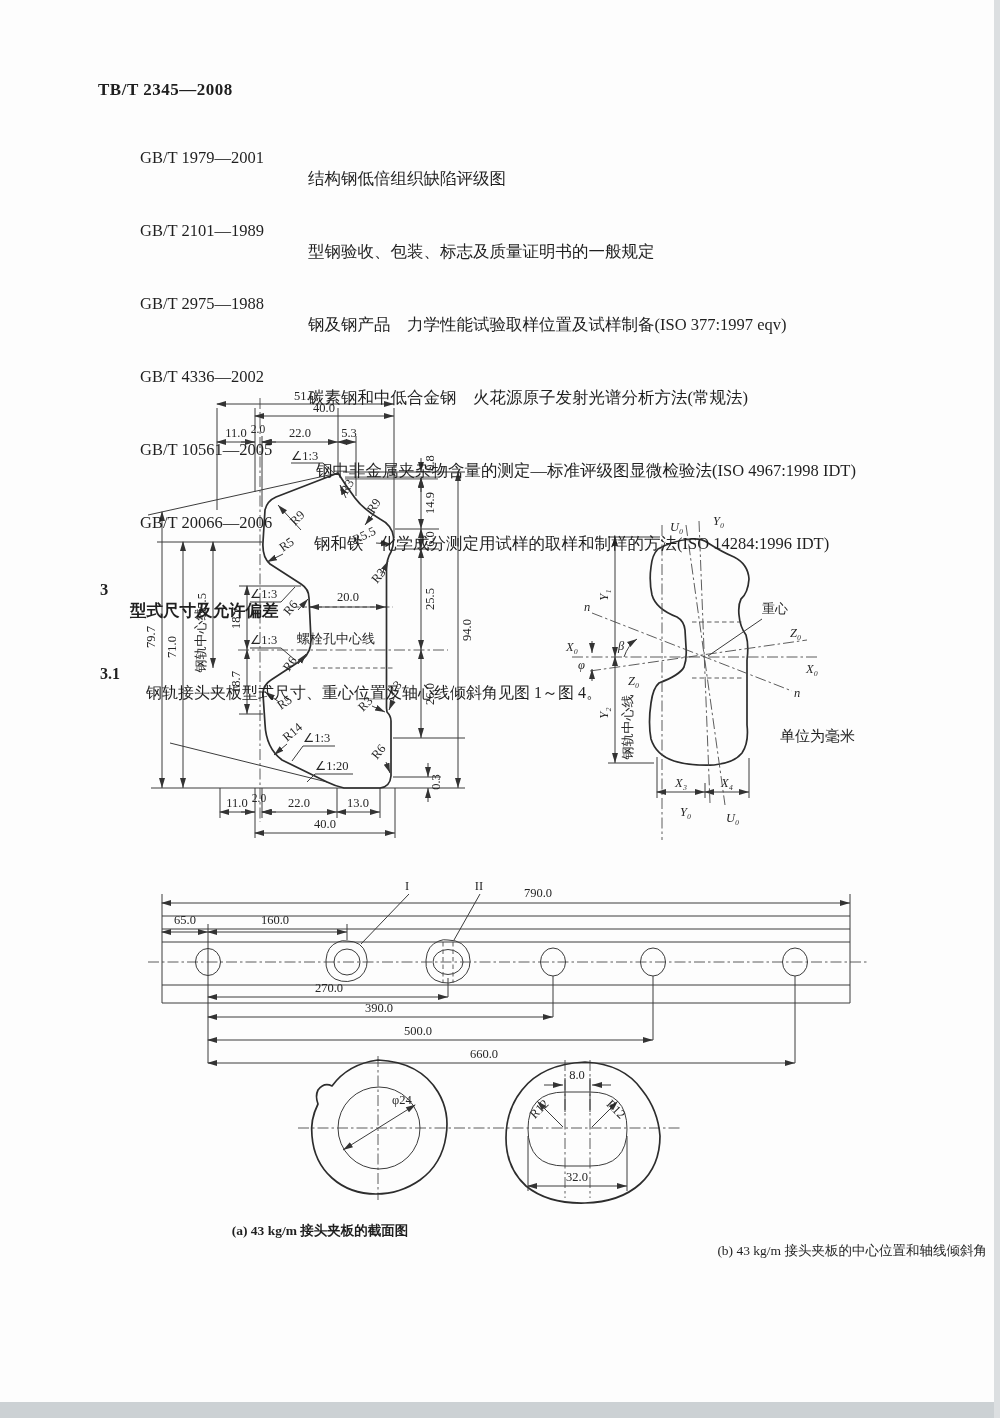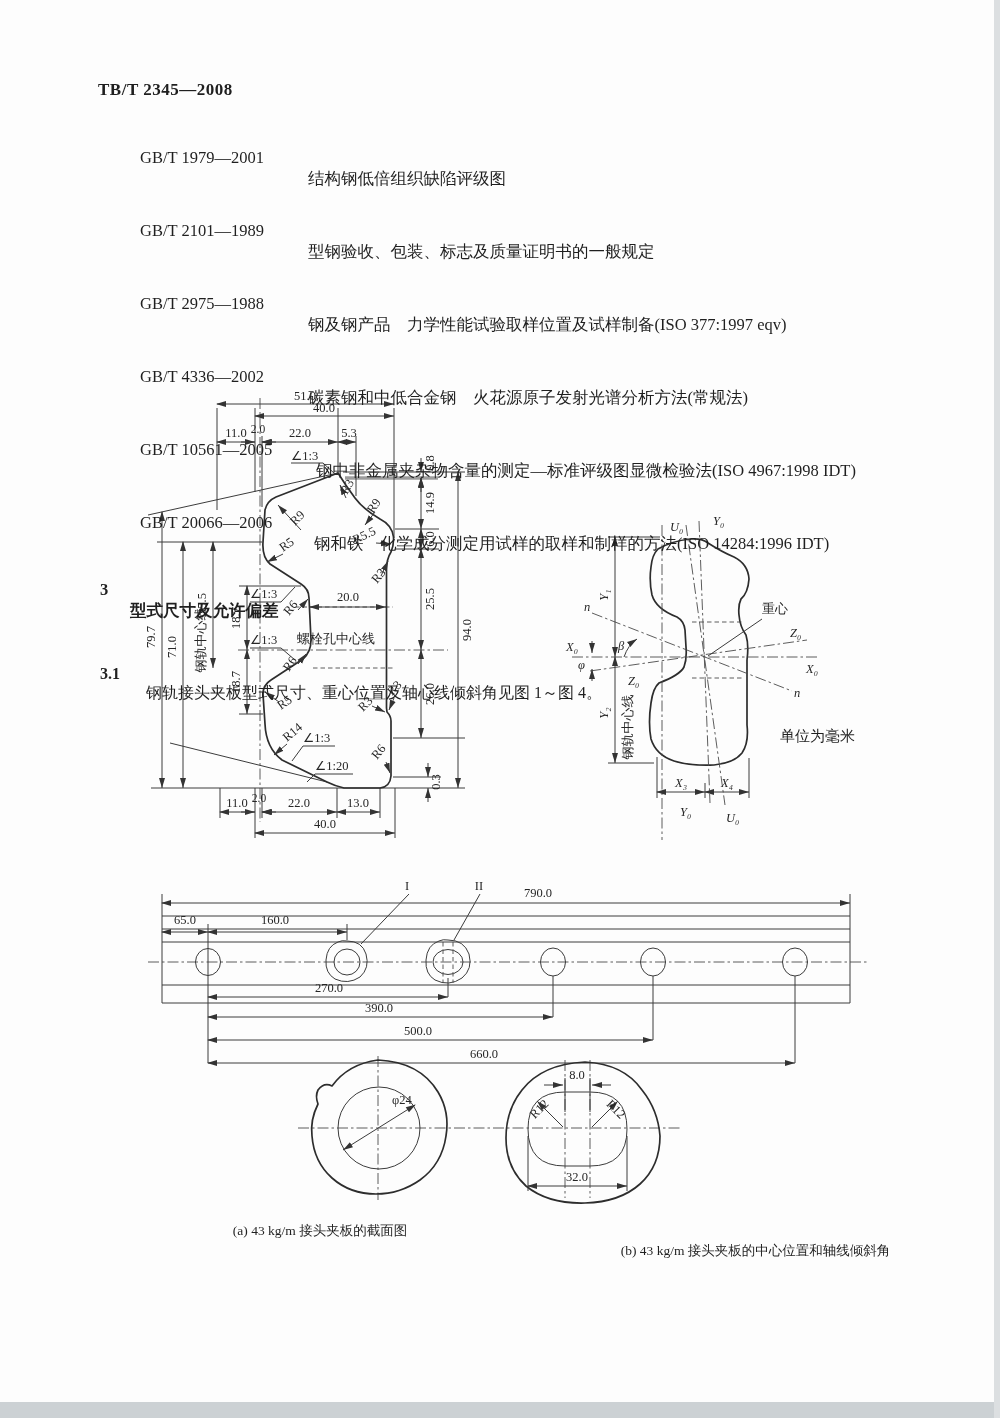--- a/index.html
+++ b/index.html
@@ -218,21 +218,21 @@
       <text class="dim" transform="rotate(-35 138 318)" x="138" y="318">R5</text>
       <text class="dim" transform="rotate(-40 144 350)" x="144" y="350">R14</text>
       <text class="dim" transform="rotate(-45 220 320)" x="220" y="320">R3</text>
       <text class="dim" transform="rotate(-45 249 304)" x="249" y="304">R3</text>
       <text class="dim" transform="rotate(-50 234 368)" x="234" y="368">R6</text>
       <text class="cjk mid" x="193" y="251">螺栓孔中心线</text>
       <text class="cjk mid" transform="rotate(-90 62 248)" x="62" y="248">钢轨中心线</text>
     </g>
   </svg>
 
-  <div class="t cap z" style="left:150px;top:850px;width:340px;text-align:center;">(a) 43 kg/m 接头夹板的截面图</div>
+  <div class="t cap z" style="left:150px;top:850px;width:340px;text-align:center;font-weight:bold;">(a) 43 kg/m 接头夹板的截面图</div>
 
   <svg style="left:562px;top:495px;" width="402" height="350" viewBox="0 0 402 350">
     <path class="sp" d="M96,54 Q110,46 128,44 Q140,43 146,48
       Q160,57 172,62 Q186,69 187,84 Q186,98 179,104 Q176,110 177,120 Q178,132 184,140
       Q187,150 185,165 L185,230 Q187,248 180,258 Q172,268 152,270 Q128,271 112,266
       Q94,260 89,244 Q86,228 89,208 Q91,193 97,188 Q118,180 122,172 Q125,164 124,152
       L123,135 Q122,126 115,122 Q94,114 90,100 Q87,86 89,72 Q90,60 96,54 Z"></path>
 
     <g>
       <line class="cl" x1="100" y1="30" x2="100" y2="345"></line>
@@ -276,21 +276,21 @@
       <text class="dim it" x="232" y="202">n</text>
       <text class="dim it mid" transform="rotate(-90 46 218)" x="46" y="218">Y₂</text>
       <text class="cjk mid" transform="rotate(-90 70 232)" x="70" y="232">钢轨中心线</text>
       <text class="dim it mid" x="119" y="292">X₃</text>
       <text class="dim it mid" x="165" y="292">X₄</text>
       <text class="dim it" x="118" y="321">Y₀</text>
       <text class="dim it" x="164" y="327">U₀</text>
     </g>
   </svg>
 
-  <div class="t cap z" style="left:558px;top:852px;width:395px;text-align:center;">(b) 43 kg/m 接头夹板的中心位置和轴线倾斜角</div>
+  <div class="t cap z" style="left:592px;top:852px;width:395px;text-align:right;">(b) 43 kg/m 接头夹板的中心位置和轴线倾斜角</div>
 
   <svg style="left:148px;top:880px;" width="722" height="195" viewBox="0 0 722 195">
     <g>
       <line class="s" x1="14" y1="36" x2="702" y2="36"></line>
       <line class="s" x1="14" y1="49" x2="702" y2="49"></line>
       <line class="s" x1="14" y1="62" x2="702" y2="62"></line>
       <line class="s" x1="14" y1="105" x2="702" y2="105"></line>
       <line class="s" x1="14" y1="123" x2="702" y2="123"></line>
       <line class="s" x1="14" y1="36" x2="14" y2="123"></line>
       <line class="s" x1="702" y1="36" x2="702" y2="123"></line>

